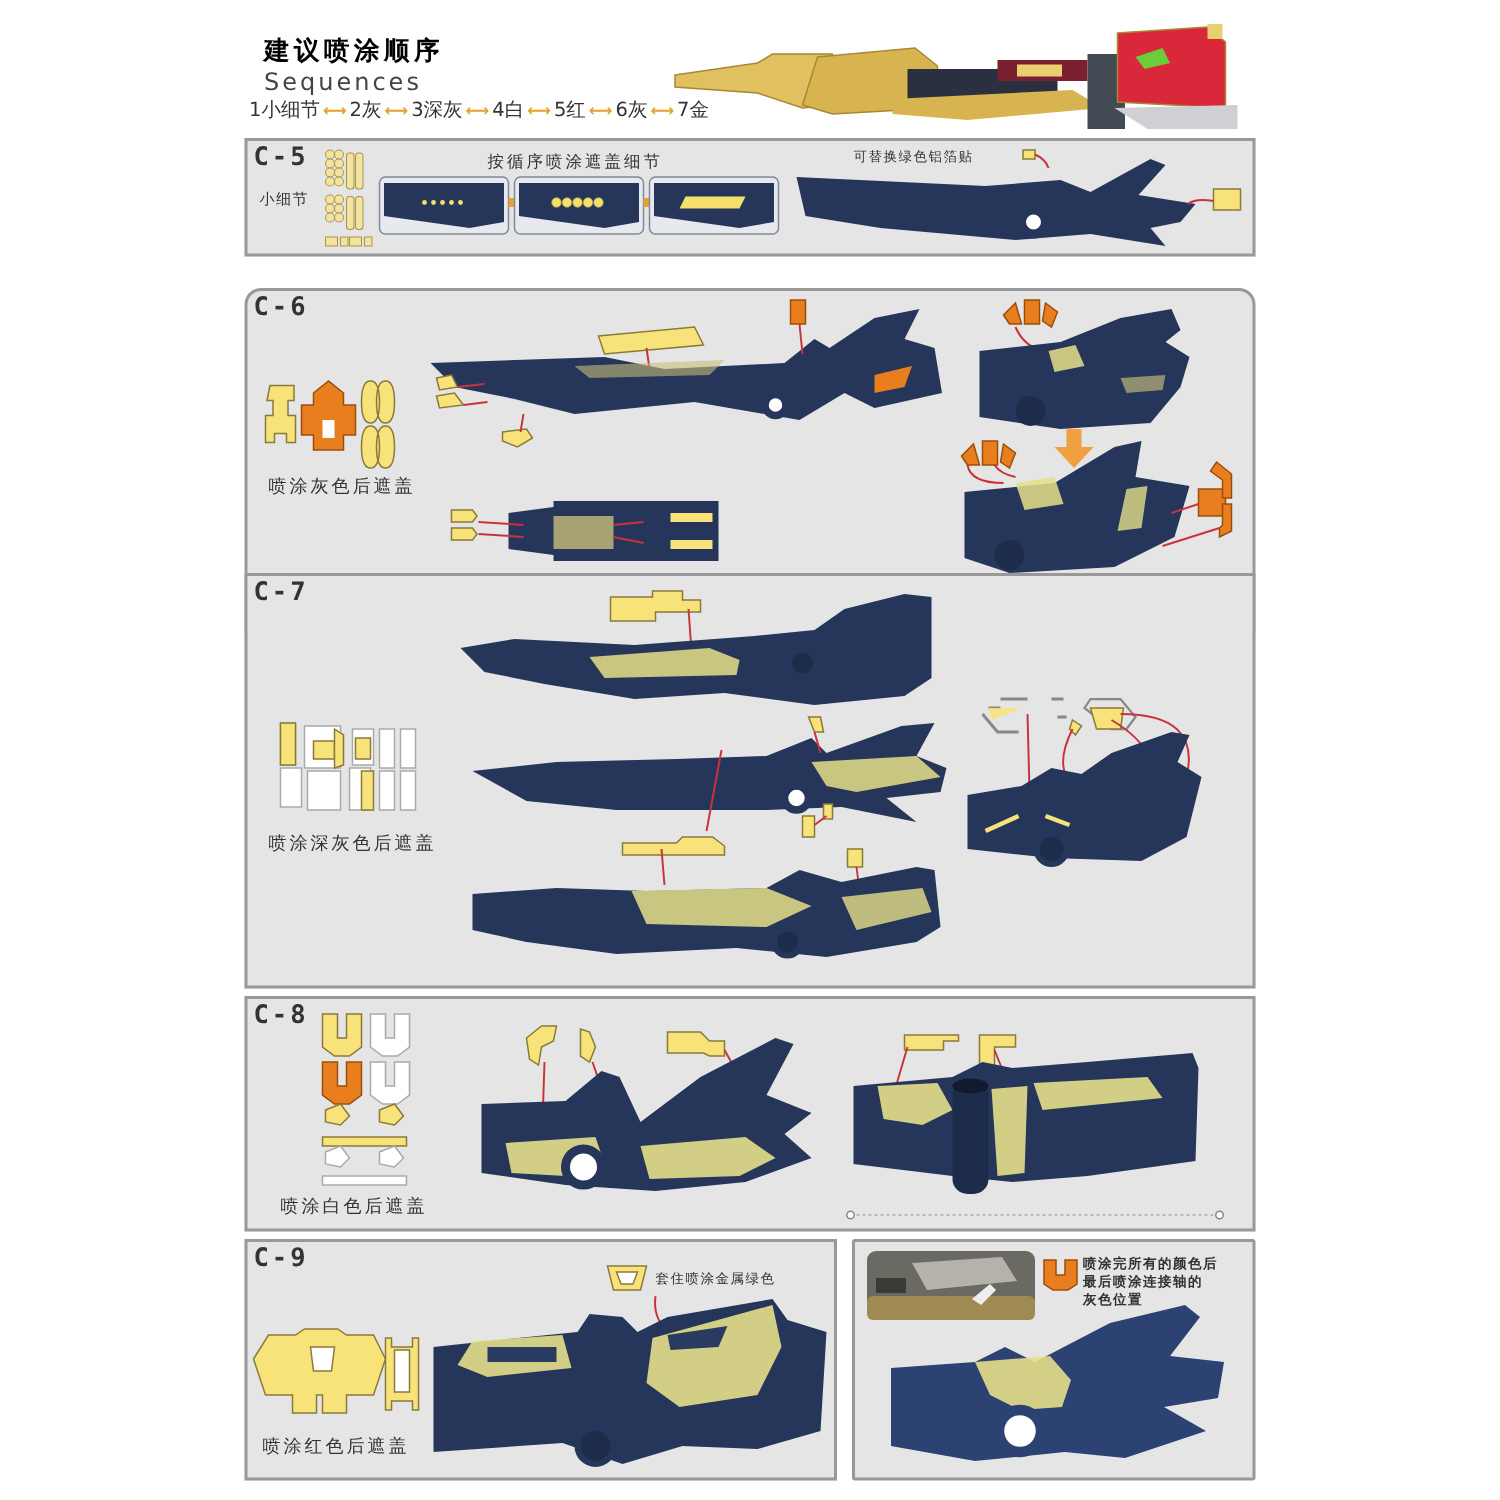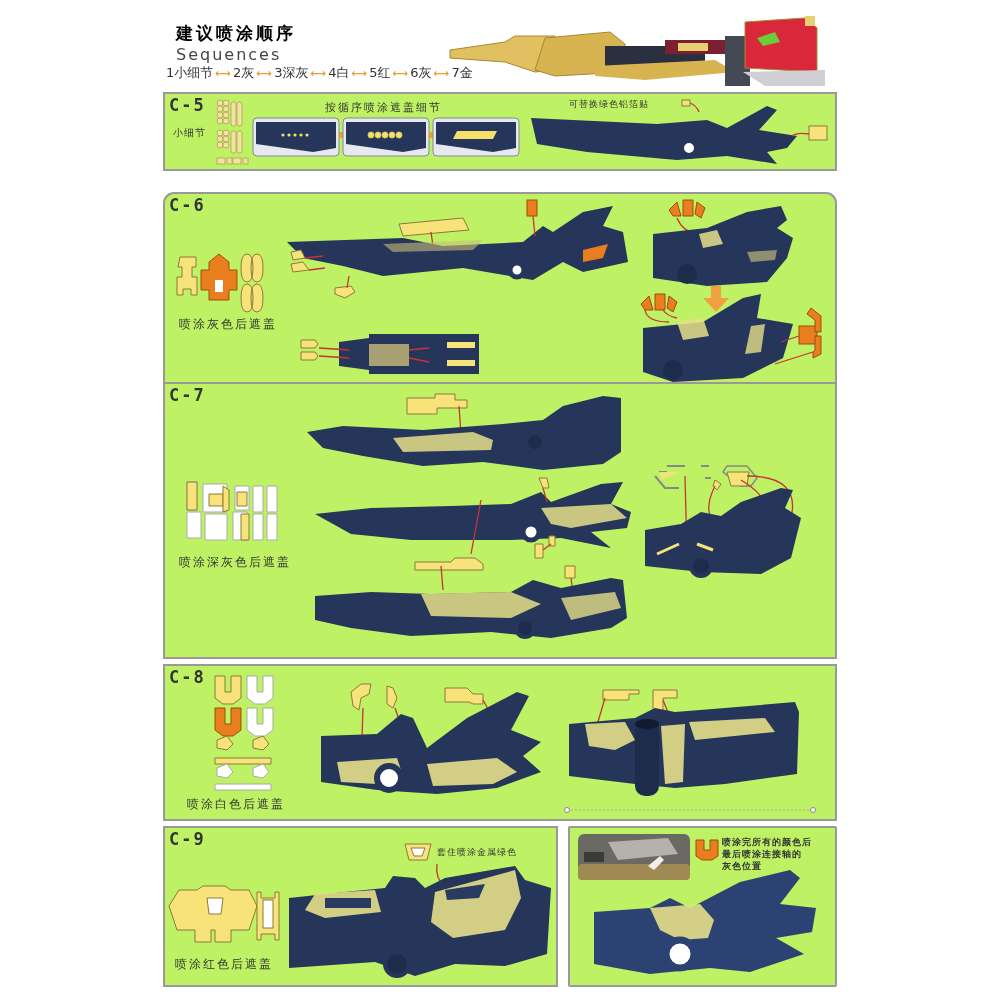--- a/index.html
+++ b/index.html
@@ -2,21 +2,21 @@
 <html><head>
 <meta charset="utf-8">
 <style>
   html,body{margin:0;padding:0;background:#ffffff;}
   body{width:1000px;height:1000px;position:relative;overflow:hidden;font-family:"DejaVu Sans",sans-serif;color:#333;}
   .abs{position:absolute;}
   .title{left:176px;top:22px;font-size:17px;font-weight:bold;letter-spacing:3px;color:#000000;}
   .subtitle{left:176px;top:45px;font-size:16px;letter-spacing:2px;color:#444;}
   .seq{left:166px;top:64px;font-size:13px;color:#333;display:flex;align-items:center;gap:2px;}
   .seq .arr{color:#e8a030;font-size:11px;font-weight:bold;}
-  .panel{position:absolute;border:2px solid #999;background:#bef264;box-sizing:border-box;}
+  .panel{position:absolute;border:2px solid #999;background:#e5e5e5;box-sizing:border-box;}
   .plabel{position:absolute;font-size:17px;font-weight:bold;color:#333;letter-spacing:2px;font-family:"DejaVu Sans Mono",monospace;}
   .cap{position:absolute;font-size:12px;color:#333;letter-spacing:2px;white-space:nowrap;}
   .note{position:absolute;font-size:9px;color:#333;letter-spacing:1px;white-space:nowrap;}
   .mask{fill:#f7e37a;stroke:#8a7a3a;stroke-width:1;}
   .omask{fill:#e87e1e;stroke:#9a4e0a;stroke-width:1;}
   .wmask{fill:#fff;stroke:#aaa;stroke-width:1;}
   .red{stroke:#c8333a;stroke-width:1.3;fill:none;}
   .ring{fill:#fff;stroke:#25365a;stroke-width:6;}
   svg{position:absolute;overflow:visible;}
 </style>

